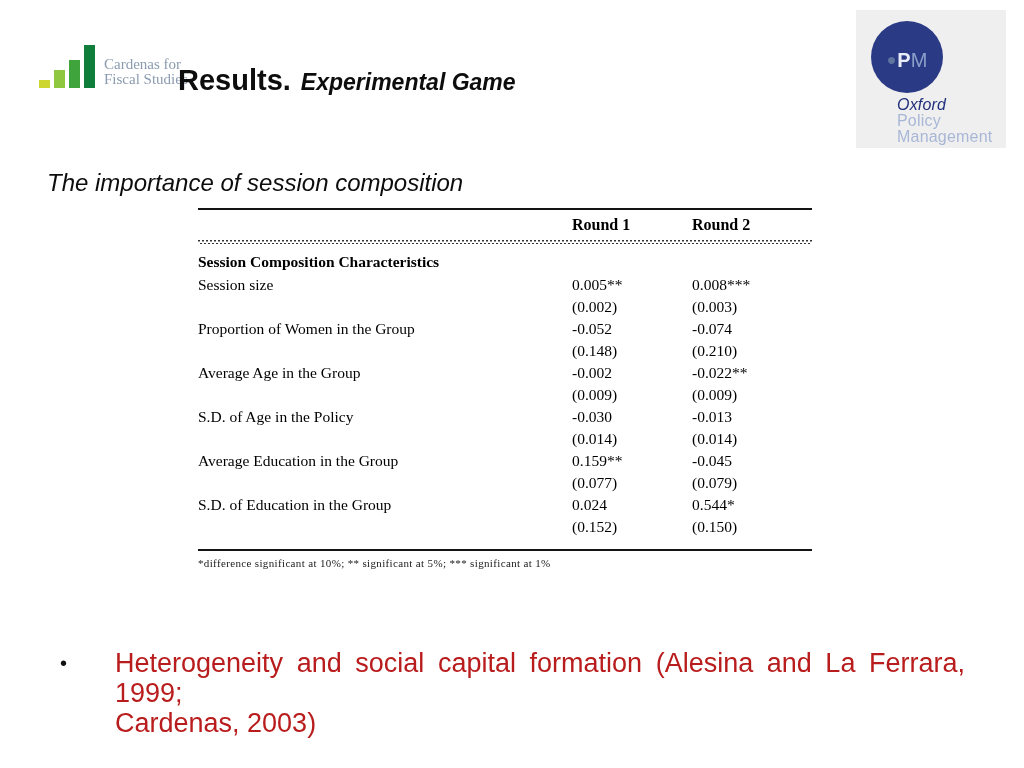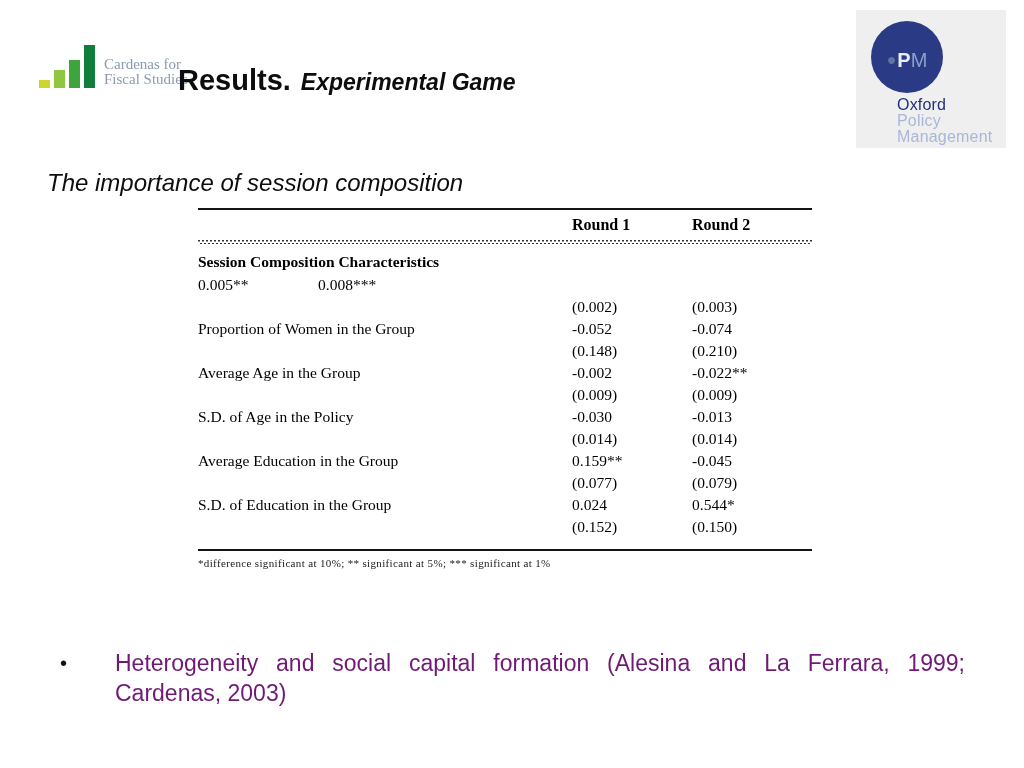--- a/index.html
+++ b/index.html
@@ -72,21 +72,21 @@
   }
   .section-row { display: flex; align-items: center; height: 30px; padding-top: 6px; font-weight: bold; font-size: 15.5px; }
   .trow { display: flex; align-items: center; height: 22px; font-size: 15.5px; }
   .trow .rowlabel { flex: 1; }
   .tbottom-gap { height: 11px; }
   .footnote { margin-top: 6px; font-size: 11px; letter-spacing: 0.35px; color: #1a1a1a; }
 
   
   .bullet-block { position: absolute; left: 60px; top: 648px; width: 905px; display: flex; }
   .bullet-marker { width: 55px; font-size: 20px; line-height: 30px; }
-  .bullet-text { flex: 1; font-size: 23px; line-height: 30px; color: #701a75; }
+  .bullet-text { flex: 1; font-size: 27px; line-height: 30px; color: #b91c1c; }
   .bullet-line1 { display: block; text-align: justify; text-align-last: justify; }
   .bullet-line2 { display: block; text-align: left; }
 </style>
 </head>
 <body>
 
 <div class="ifs-logo">
   <div class="ifs-bars">
     <div class="ifs-bar b1" style="background-color: rgb(204, 214, 47);"></div>
     <div class="ifs-bar b2" style="background-color: rgb(143, 199, 65);"></div>
@@ -106,21 +106,21 @@
 
 <div class="opm-panel" style="background-color: rgb(239, 239, 239);">
   <div class="opm-circle" style="background-color: rgb(43, 58, 133);">
     <div class="opm-mark">
       <span class="opm-dot" style="color: rgb(96, 117, 159);">●</span>
       <span class="opm-p" style="color: rgb(232, 237, 247);">P</span>
       <span class="opm-m" style="color: rgb(139, 160, 201);">M</span>
     </div>
   </div>
   <div class="opm-words">
-    <div style="color: rgb(34, 48, 124);">Oxford</div>
+    <div style="color: rgb(34, 48, 124); font-style: italic;">Oxford</div>
     <div style="color: rgb(169, 183, 215);">Policy</div>
     <div style="color: rgb(169, 183, 215);">Management</div>
   </div>
 </div>
 
 <div class="subtitle">The importance of session composition</div>
 
 <div class="table-block">
   <div class="rule-solid"></div>
 
@@ -128,20 +128,21 @@
     <div class="spacer"></div>
     <div class="colcell">Round 1</div>
     <div class="colcell">Round 2</div>
   </div>
 
   <div class="rule-dashed"></div>
 
   <div class="section-row">Session Composition Characteristics</div>
 
   <div class="trow">
+    <div class="rowlabel">Session size</div>
     <div class="colcell">0.005**</div>
     <div class="colcell">0.008***</div>
   </div>
   <div class="trow">
     <div class="rowlabel"></div>
     <div class="colcell">(0.002)</div>
     <div class="colcell">(0.003)</div>
   </div>
   <div class="trow">
     <div class="rowlabel">Proportion of Women in the Group</div>

